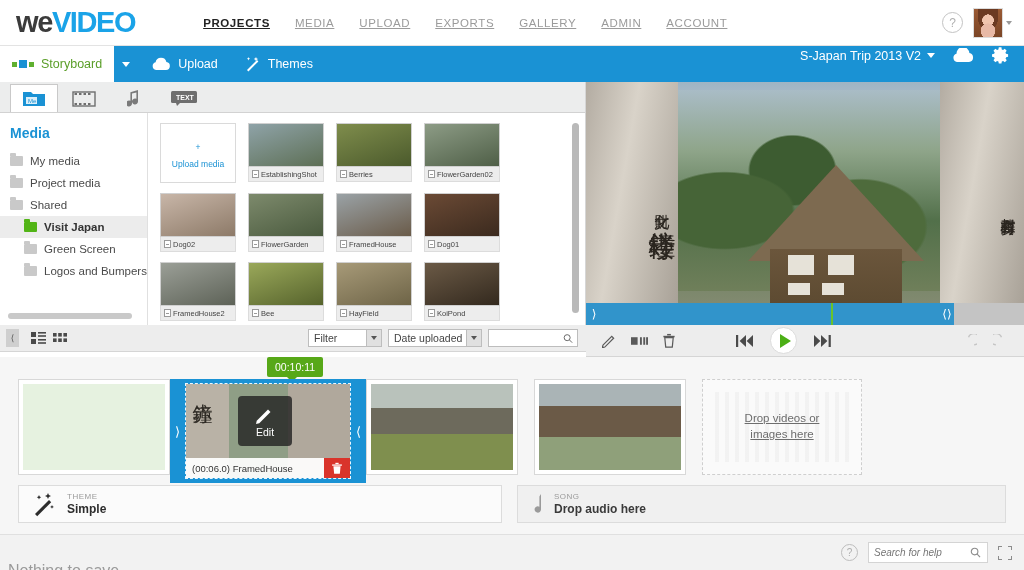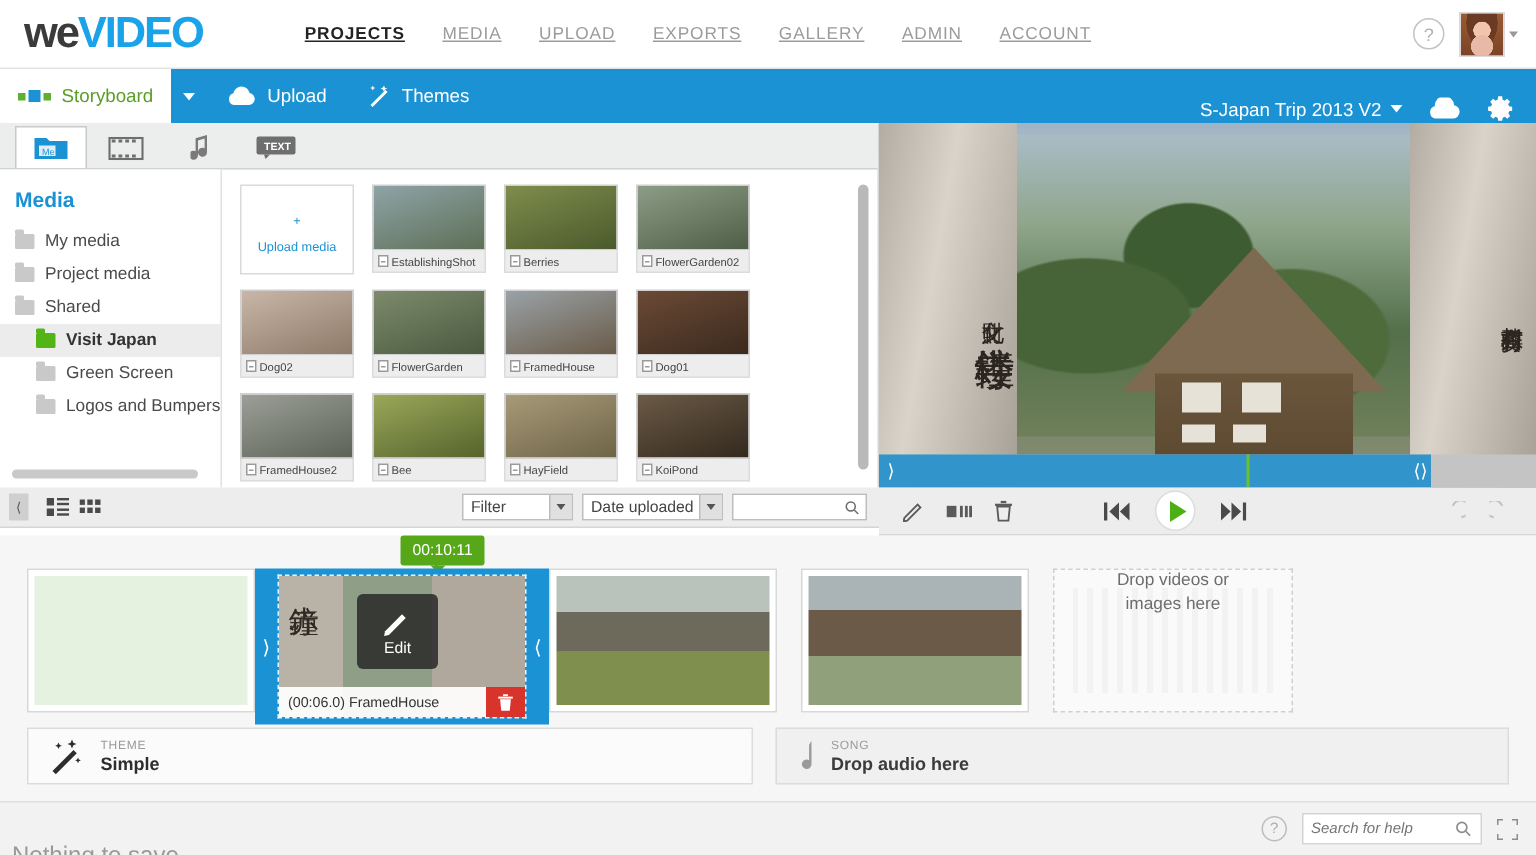--- a/index.html
+++ b/index.html
@@ -40,21 +40,21 @@
       radial-gradient(ellipse at 50% 22%, #6b3a22 0 52%, transparent 53%),
       linear-gradient(#9a5a34, #7b4526);
     overflow: hidden;
   }
   .caret-sm { width: 0; height: 0; border-left: 3.5px solid transparent;
               border-right: 3.5px solid transparent; border-top: 4px solid #9a9a9a; }
 
   
   .bluebar {
     position: absolute; left: 0; top: 46px; width: 1024px; height: 36px;
-    background: #1a92d4; display: flex; align-items: flex-end; color: #fff;
+    background: #1a92d4; display: flex; align-items: flex-start; color: #fff;
   }
   .sb-tab {
     height: 36px; min-width: 107px; background: #fff; color: #5a9e28;
     display: flex; align-items: center; gap: 7px; padding: 0 12px;
     font-size: 12.5px; cursor: pointer;
   }
   .sb-dots { display: flex; align-items: center; gap: 2px; }
   .sb-dots i { display: block; }
   .sb-dots .d1, .sb-dots .d3 { width: 5px; height: 5px; background: #5fb030; }
   .sb-dots .d2 { width: 8px; height: 8px; background: #1a92d4; }
@@ -320,23 +320,23 @@
     content: ""; position: absolute; left: 20px; bottom: -5px;
     border-left: 5px solid transparent; border-right: 5px solid transparent;
     border-top: 5px solid #57a818;
   }
   .playhead {
     position: absolute; left: 290px; top: 18px; width: 1.5px; height: 102px;
     background: #57a818;
   }
   .dropzone {
     width: 160px; height: 96px; border: 1px dashed #cfcfcf; background: #fafafa;
-    display: flex; justify-content: center;
+    display: flex; align-items: center; justify-content: center;
     text-align: center; font-size: 11.5px; color: #6d6d6d; line-height: 1.35;
-    position: relative; cursor: pointer;
+    position: relative; cursor: pointer; text-decoration: underline;
   }
   .dz-watermark {
     position: absolute; inset: 12px; opacity: .35;
     background:
       repeating-linear-gradient(90deg, #e4e4e4 0 4px, transparent 4px 10px);
   }
   .dz-text { position: relative; z-index: 2; }
 
   
   .bars { position: absolute; left: 18px; top: 128px; display: flex; gap: 15px; }

